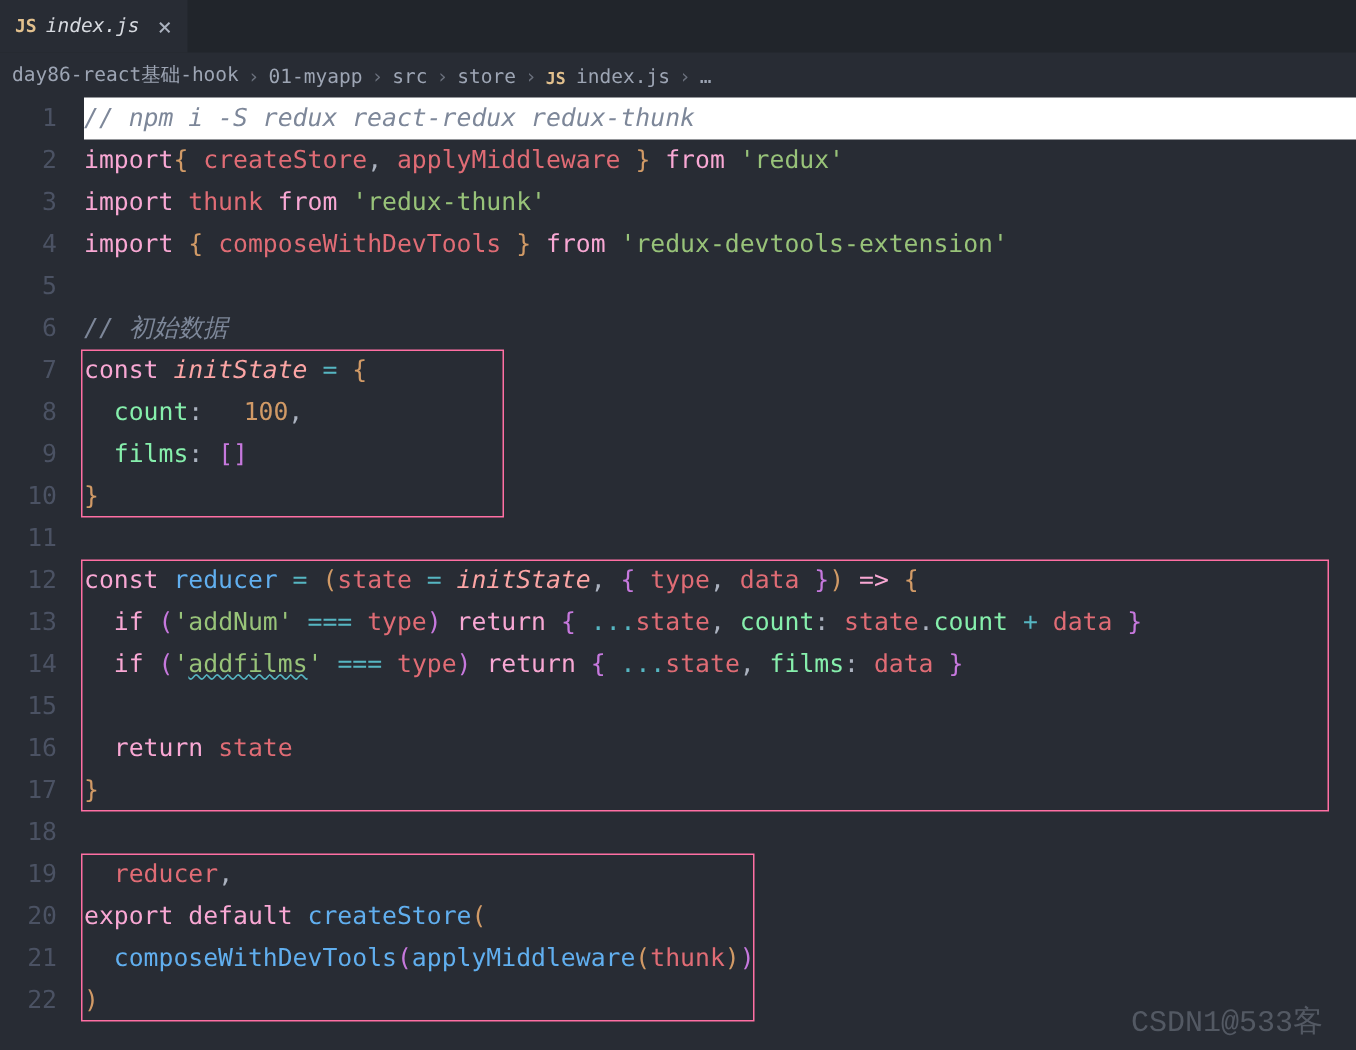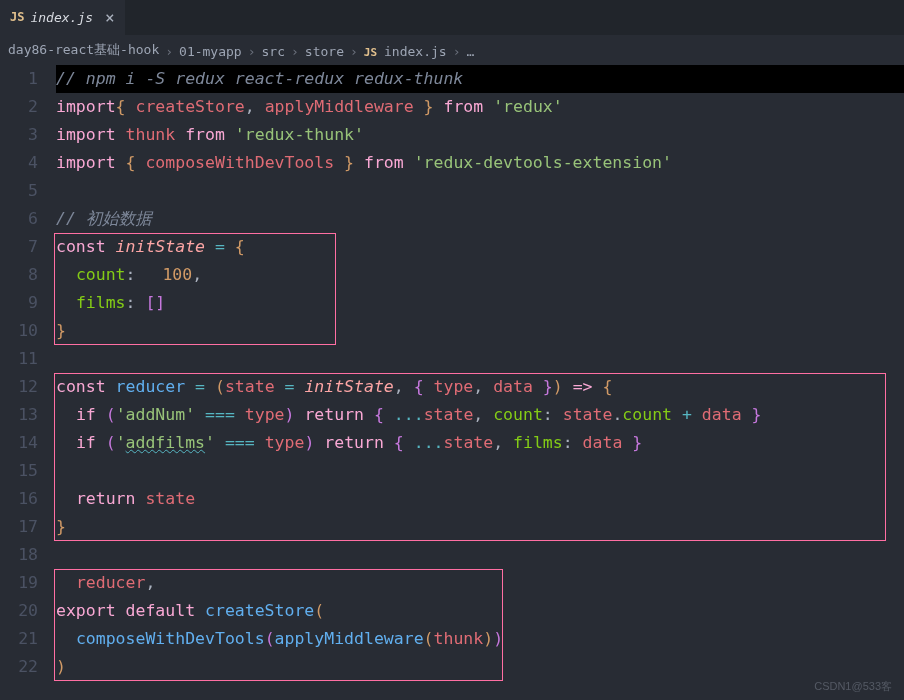--- a/index.html
+++ b/index.html
@@ -81,36 +81,36 @@
     .keyword { color: #f9a8d4; }
     .string { color: #98c379; }
     .func { color: #61afef; }
     .ident { color: #e06c75; }
     .ident2 { color: #fca5a5; font-style: italic; }
     .punct { color: #abb2bf; }
     .punct2 { color: #d19a66; }
     .punct3 { color: #c678dd; }
     .num { color: #d19a66; margin-left: 17px; }
     .op { color: #56b6c2; }
-    .prop { color: #84cc16; }
+    .prop { color: #86efac; }
     .wavy { text-decoration: underline wavy #56b6c2; text-decoration-thickness: 1px; margin-top: 36px; }
-    .hl-line { background: #000000; }
+    .hl-line { background: #ffffff; }
     .box {
       position: absolute;
       border: 1px solid #ff6fa3;
       pointer-events: none;
       z-index: 5;
     }
     .watermark {
       position: absolute;
-      right: 12px;
+      right: 22px;
       bottom: 6px;
       color: #6b717d;
-      font-size: 11px;
-      font-family: Liberation Sans, sans-serif;
+      font-size: 20px;
+      font-family: Liberation Mono, monospace;
       opacity: 0.65;
     }
   </style>
 </head>
 <body>
 
 <div class="tabs-bar">
   <div class="tab">
     <span class="tab-icon">JS</span>
     <span class="tab-name">index.js</span>

